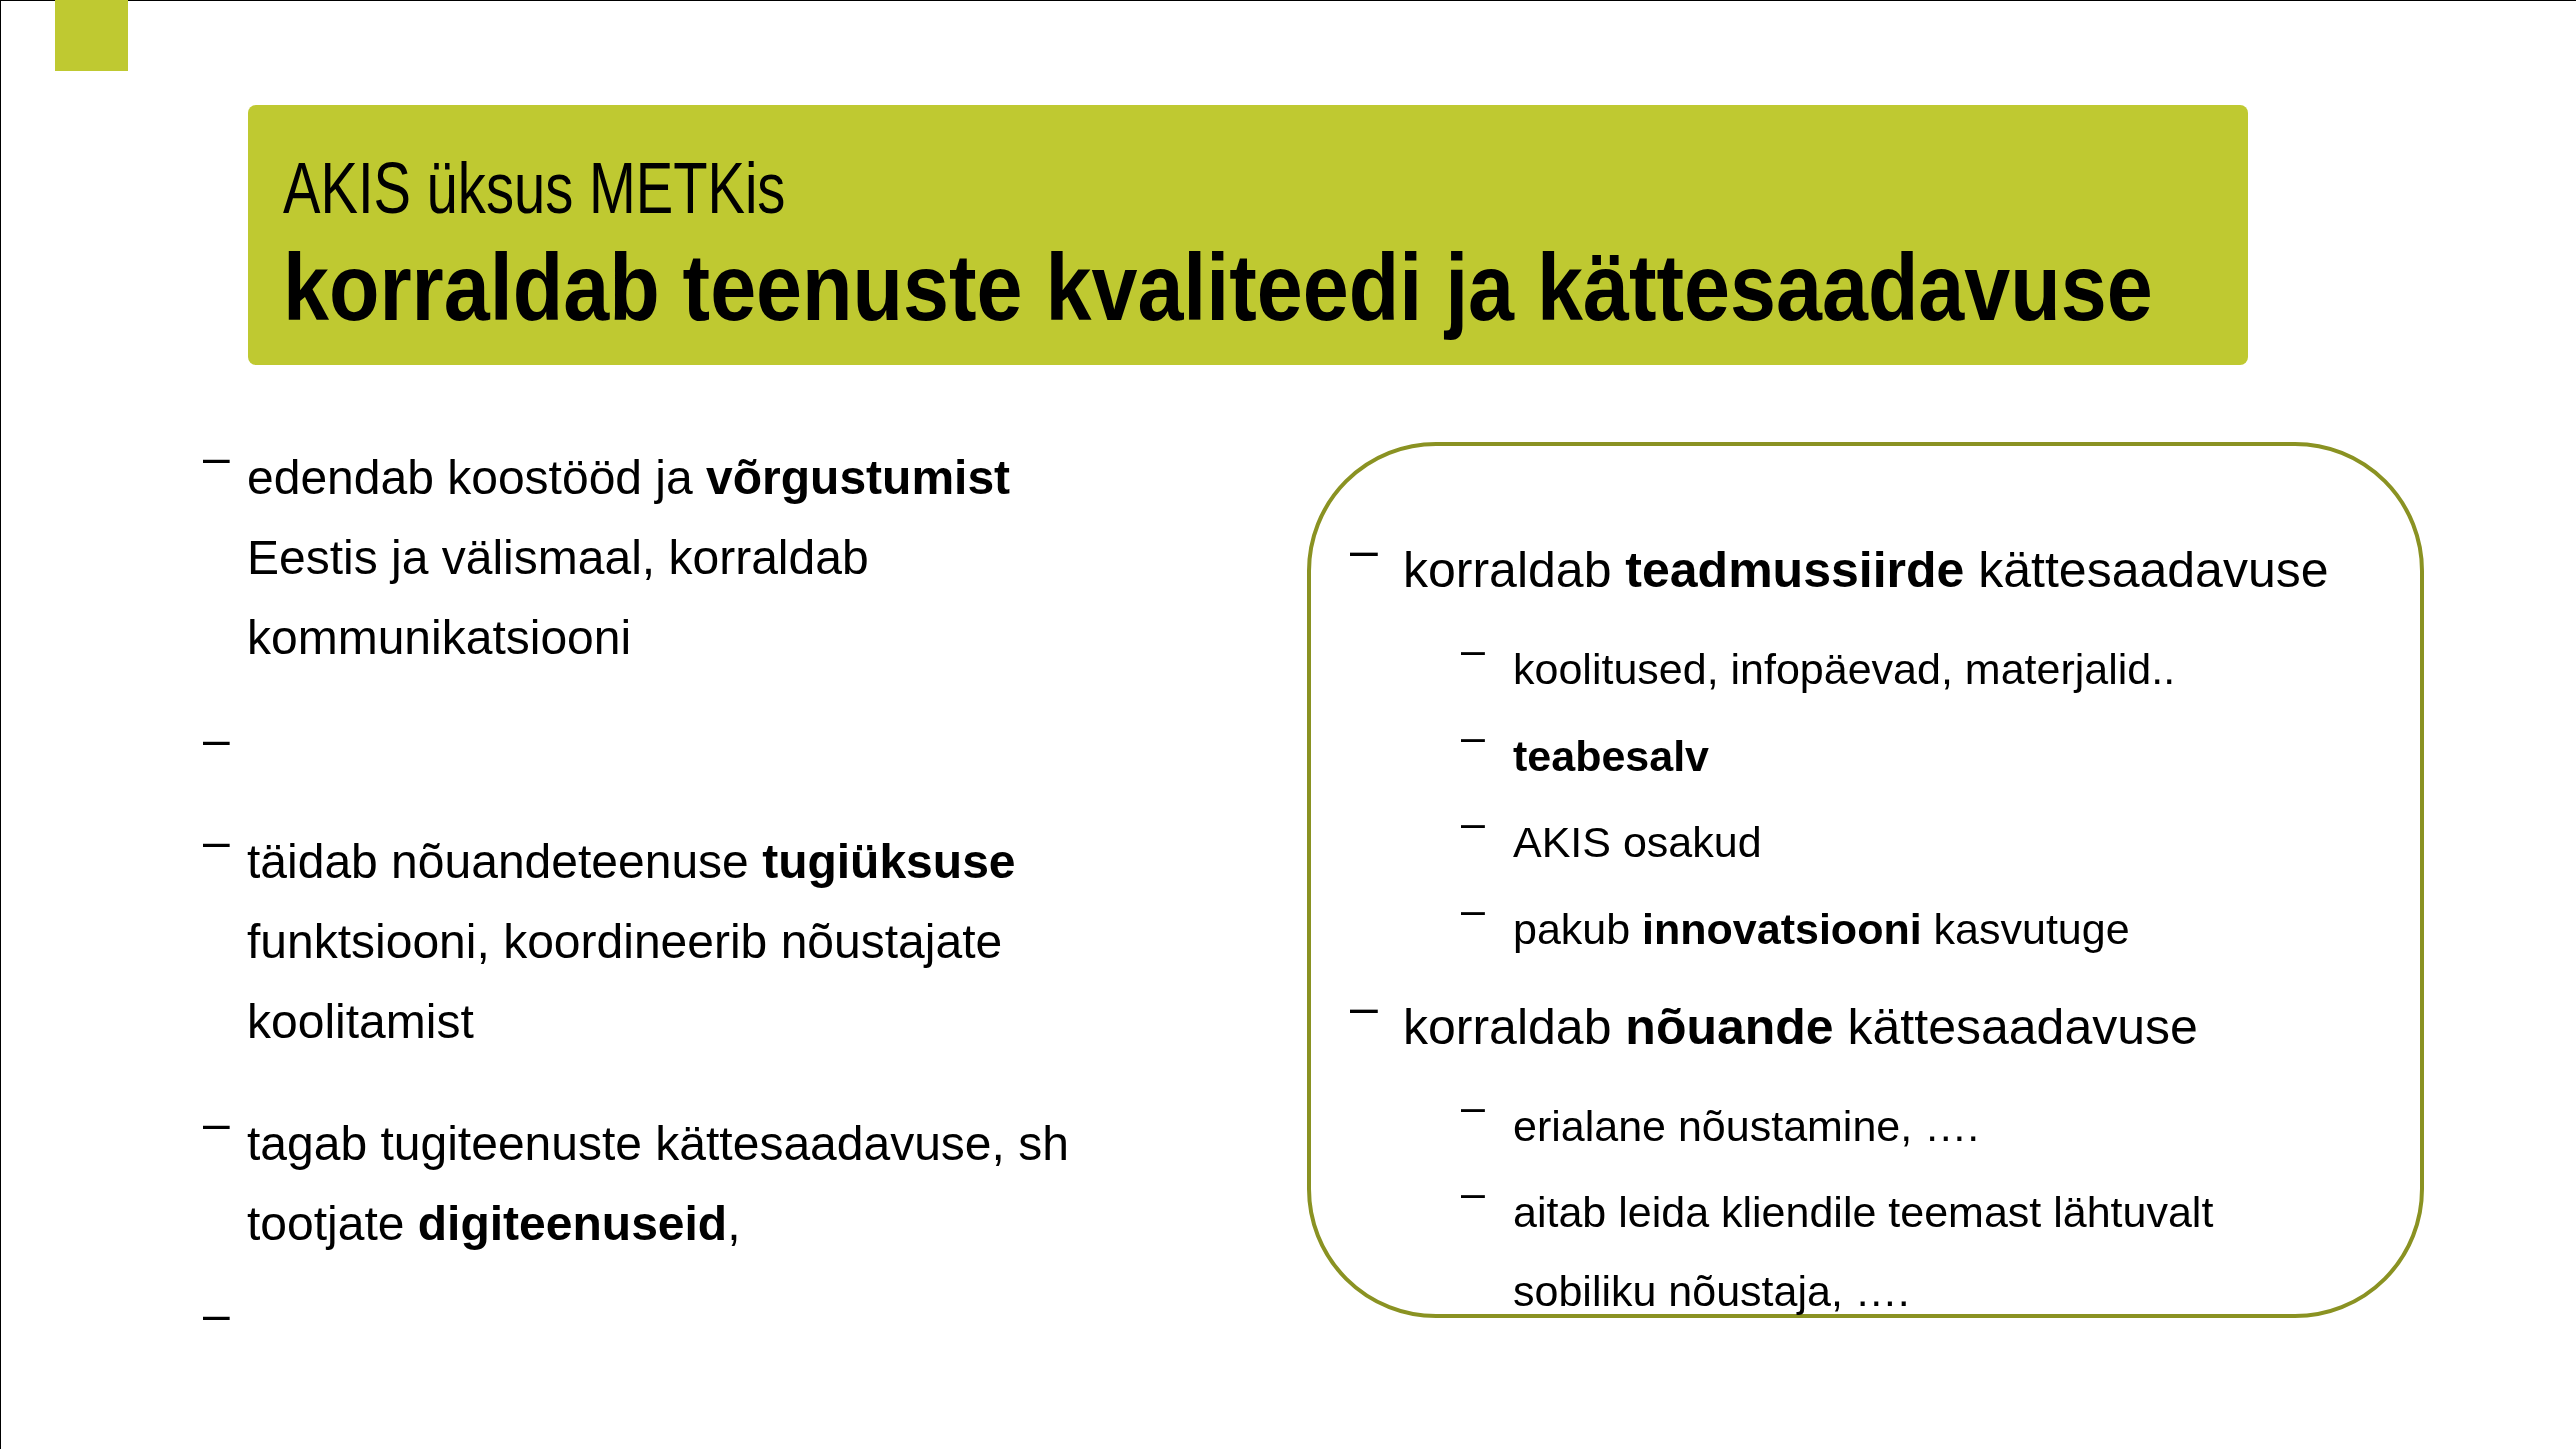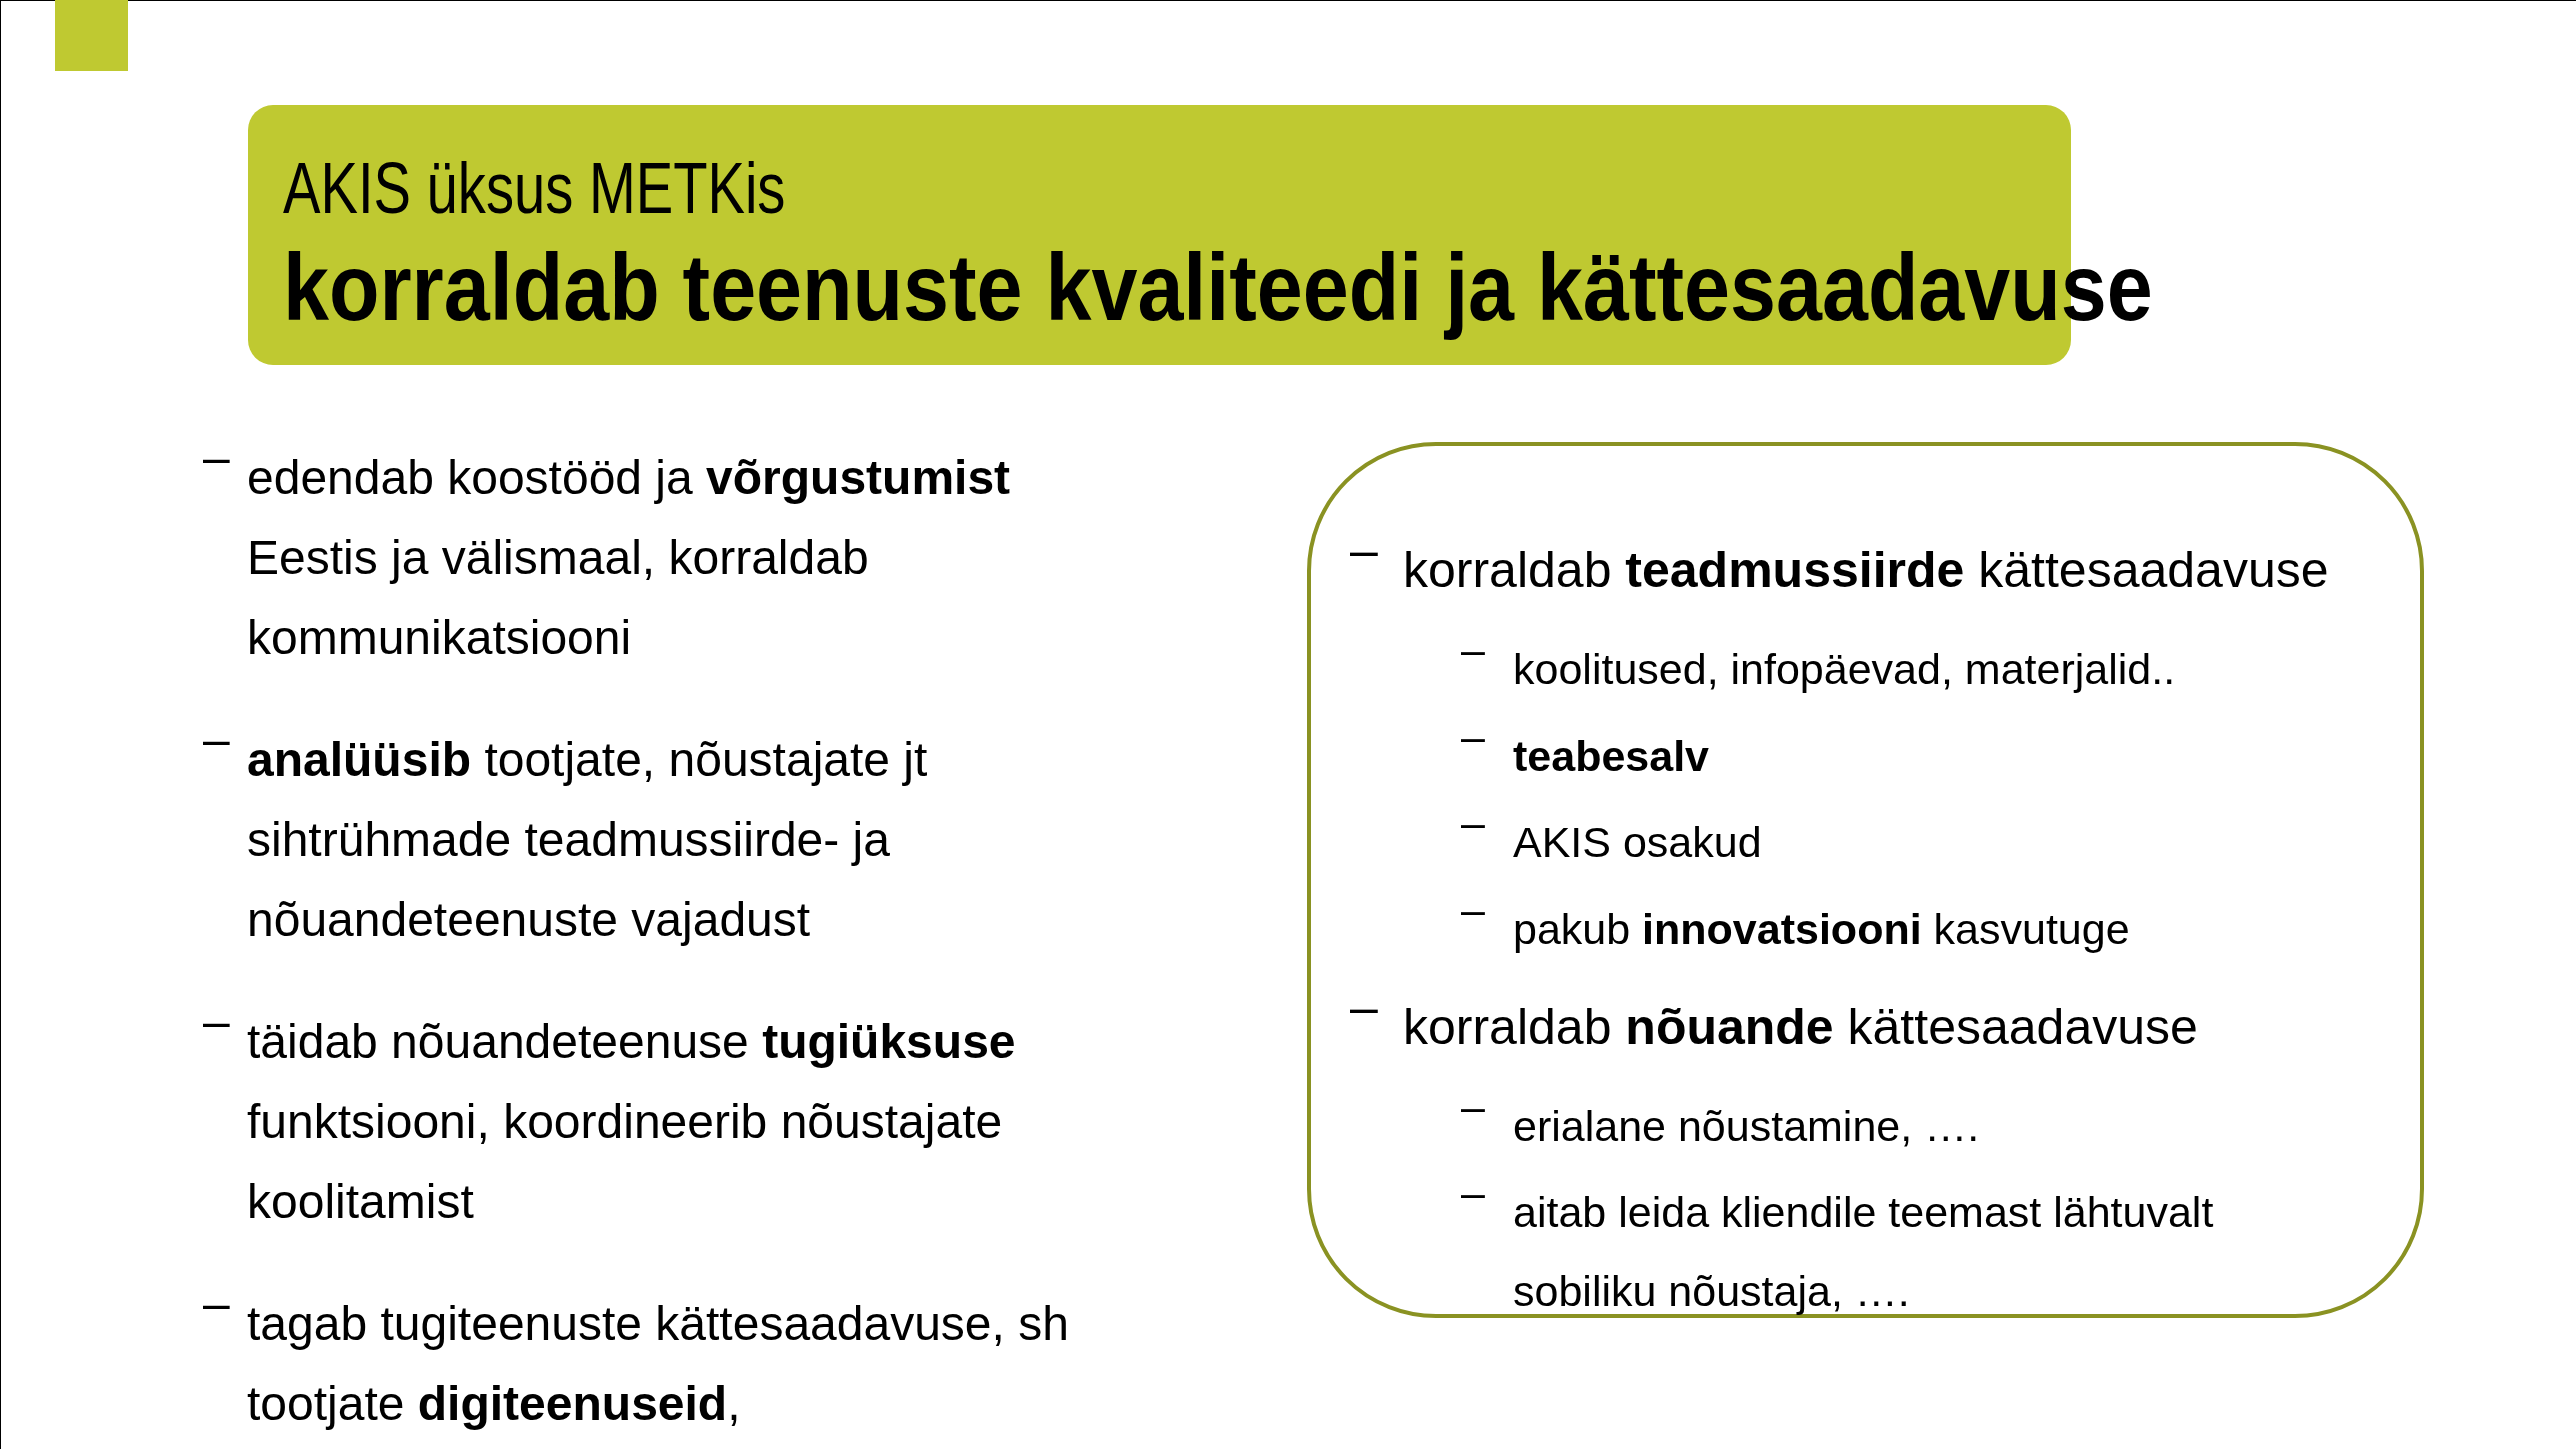--- a/index.html
+++ b/index.html
@@ -5,22 +5,22 @@
   html,body{margin:0;padding:0;}
   body{
     width:2576px;height:1449px;position:relative;overflow:hidden;
     background:#ffffff;color:#000;
     font-family:"Liberation Sans","DejaVu Sans",sans-serif;
   }
   .edge-top{position:absolute;left:0;top:0;width:2576px;height:1.3px;background:#000;}
   .edge-left{position:absolute;left:0;top:0;width:1.3px;height:1449px;background:#000;}
   .corner-square{position:absolute;left:55px;top:0;width:73px;height:71px;}
   .banner{
-    position:absolute;left:248px;top:105px;width:1823px;height:260px;
-    border-radius:25px;box-sizing:border-box;
+    position:absolute;left:248px;top:105px;width:2000px;height:260px;
+    border-radius:8px;box-sizing:border-box;
     padding:41px 26px 0 35px;
   }
   .banner .t1{
     font-size:72px;line-height:85px;font-weight:400;white-space:nowrap;
     transform:scaleX(0.78);transform-origin:0 50%;
   }
   .banner .t2{
     font-size:95px;line-height:113px;font-weight:700;white-space:nowrap;
     transform:scaleX(0.87);transform-origin:0 50%;
   }
@@ -61,25 +61,20 @@
     <div class="bullet">
       <span class="dash">–</span>
       <div class="btext">
         <div class="tline"><span>edendab koostööd ja </span><span class="bold">võrgustumist</span></div>
         <div class="tline"><span>Eestis ja välismaal, korraldab</span></div>
         <div class="tline"><span>kommunikatsiooni</span></div>
       </div>
     </div>
     <div class="bullet">
       <span class="dash">–</span>
-      <div class="btext">
-        <div class="tline"><span class="bold">analüüsib</span><span> tootjate, nõustajate jt</span></div>
-        <div class="tline"><span>sihtrühmade teadmussiirde- ja</span></div>
-        <div class="tline"><span>nõuandeteenuste vajadust</span></div>
-      </div>
     </div>
     <div class="bullet">
       <span class="dash">–</span>
       <div class="btext">
         <div class="tline"><span>täidab nõuandeteenuse </span><span class="bold">tugiüksuse</span></div>
         <div class="tline"><span>funktsiooni, koordineerib nõustajate</span></div>
         <div class="tline"><span>koolitamist</span></div>
       </div>
     </div>
     <div class="bullet">

